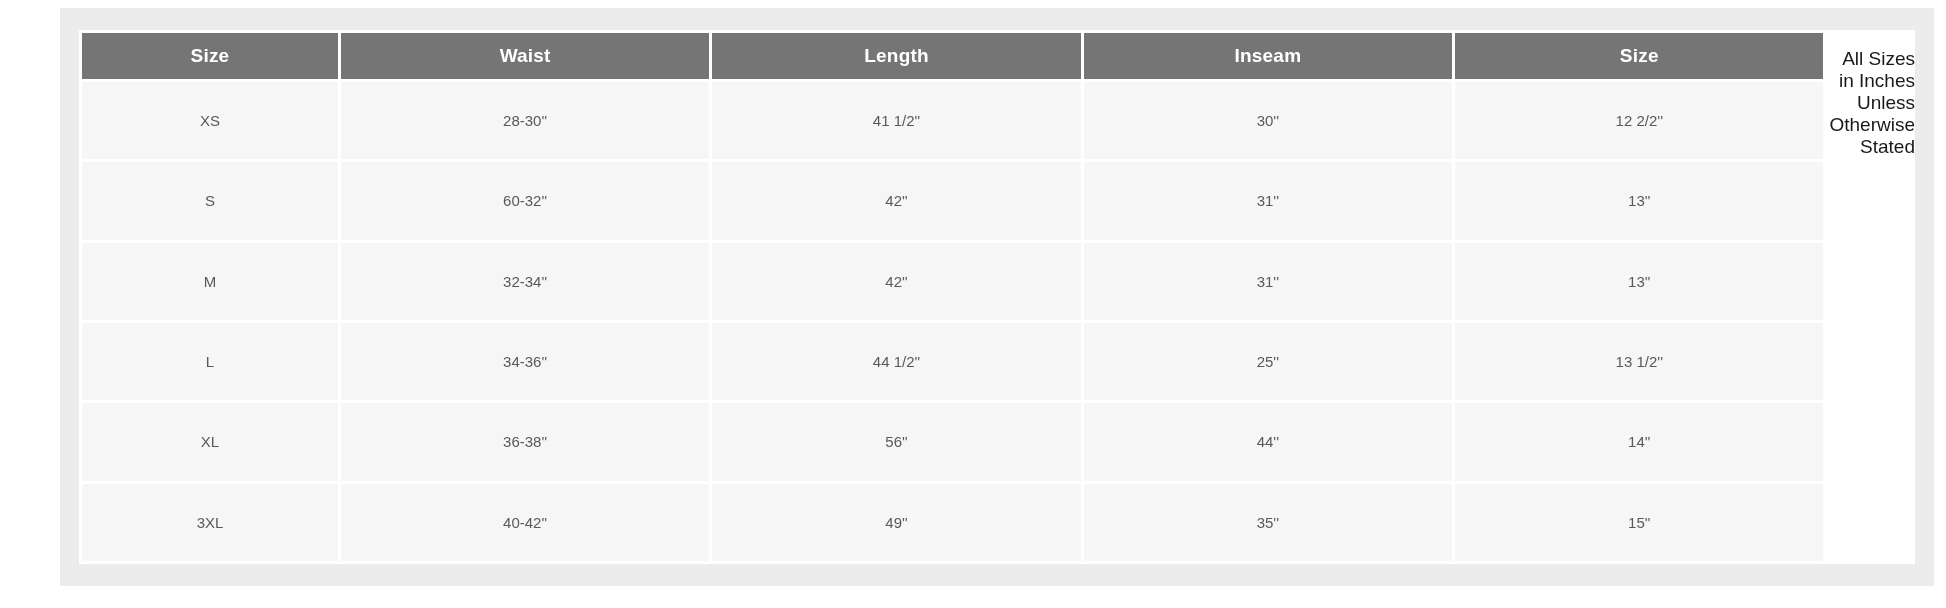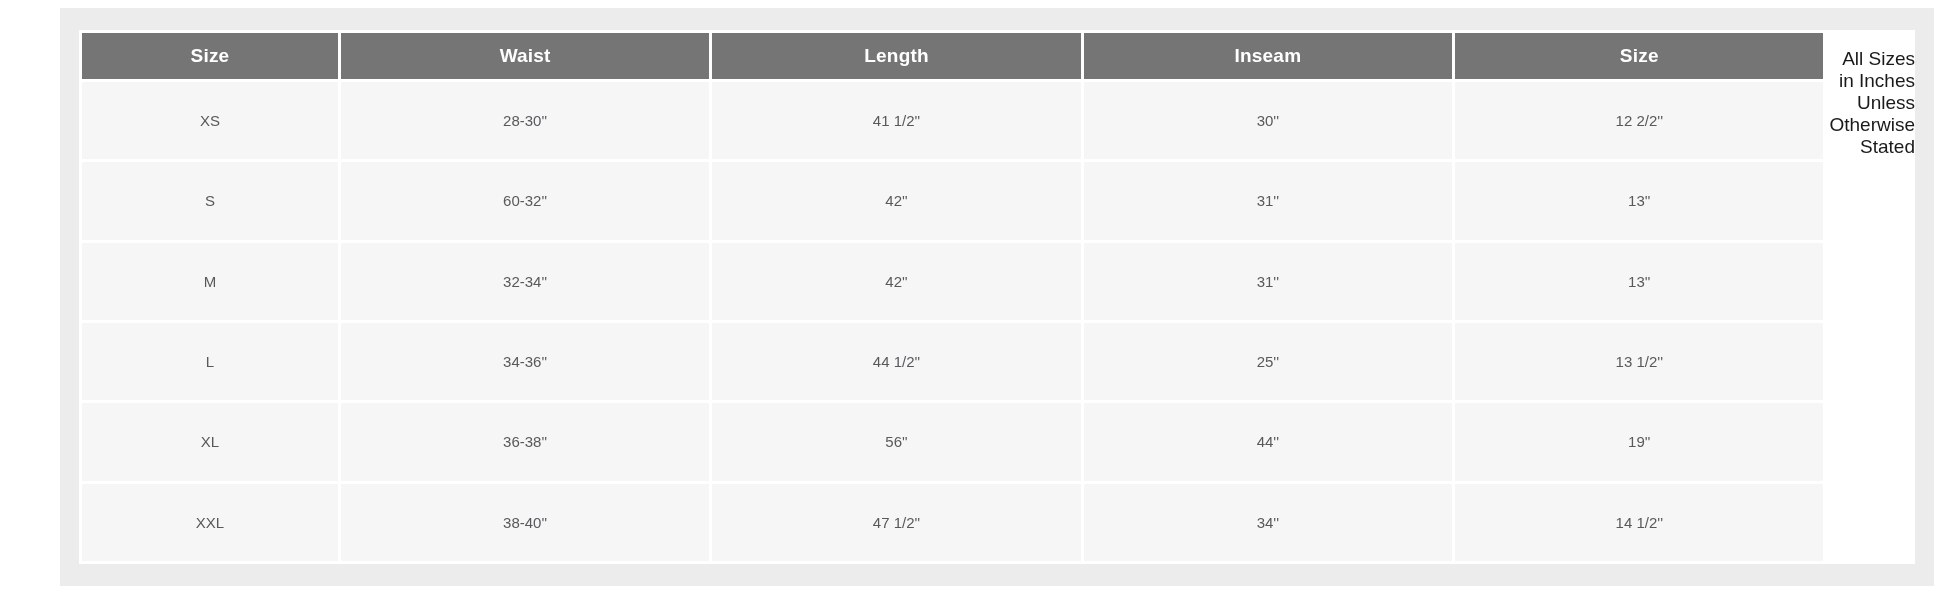--- a/index.html
+++ b/index.html
@@ -124,28 +124,28 @@
           <td>34-36''</td>
           <td>44 1/2''</td>
           <td>25''</td>
           <td>13 1/2''</td>
         </tr>
         <tr>
           <td>XL</td>
           <td>36-38''</td>
           <td>56''</td>
           <td>44''</td>
-          <td>19''</td>
+          <td>14''</td>
         </tr>
         <tr>
-          <td>XXL</td>
-          <td>38-40''</td>
-          <td>47 1/2''</td>
-          <td>34''</td>
-          <td>14 1/2''</td>
+          <td>3XL</td>
+          <td>40-42''</td>
+          <td>49''</td>
+          <td>35''</td>
+          <td>15''</td>
         </tr>
       </tbody>
     </table>
 
     <div id="footer-note">All Sizes in Inches Unless Otherwise Stated</div>
 
   </div>
 </div>
 
 </body></html>

